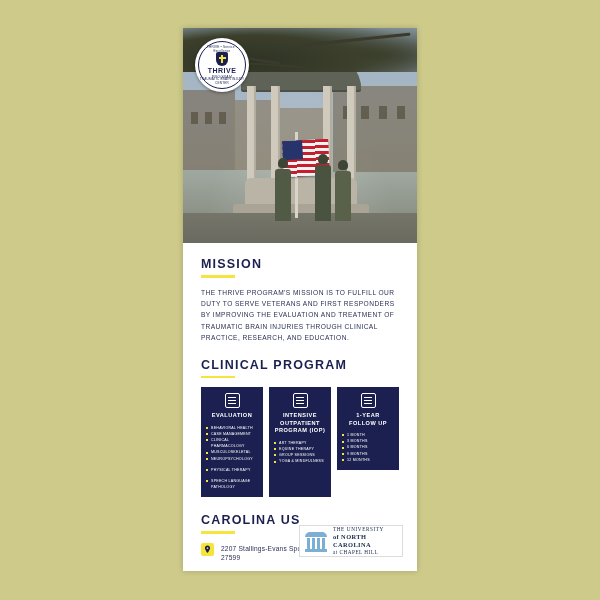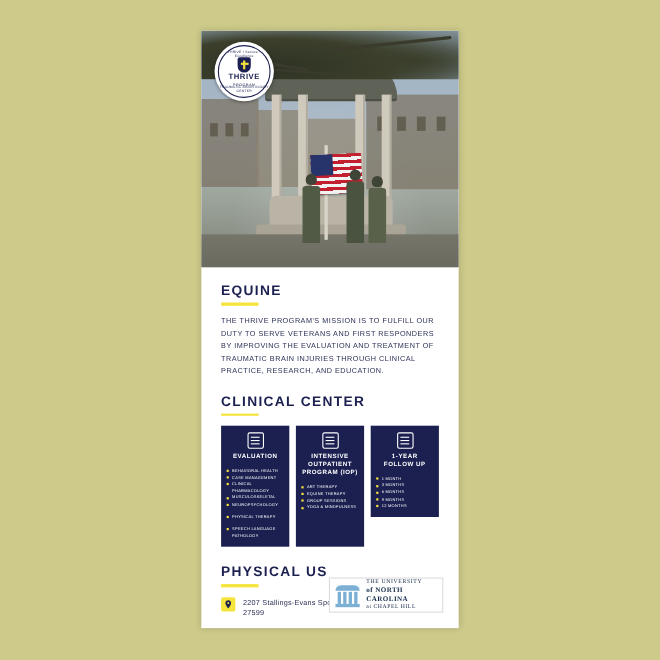--- a/index.html
+++ b/index.html
@@ -456,25 +456,25 @@
         <div class="logo-word">THRIVE</div>
         <div class="logo-sub">PROGRAM</div>
         <div class="logo-arc-bot">TRAUMATIC BRAIN INJURY CENTER</div>
       </div>
     </div>
 
   </div>
 
   <div class="content">
 
-    <h2 class="sec">EQUINE</h2>
+    <h2 class="sec">MISSION</h2>
     <div class="rule"></div>
     <p class="mission-text">THE THRIVE PROGRAM'S MISSION IS TO FULFILL OUR DUTY TO SERVE VETERANS AND FIRST RESPONDERS BY IMPROVING THE EVALUATION AND TREATMENT OF TRAUMATIC BRAIN INJURIES THROUGH CLINICAL PRACTICE, RESEARCH, AND EDUCATION.</p>
 
-    <h2 class="sec">CLINICAL CENTER</h2>
+    <h2 class="sec">CLINICAL PROGRAM</h2>
     <div class="rule"></div>
 
     <div class="cards">
 
       <div class="card tall">
         <div class="card-icon"></div>
         <div class="card-title">EVALUATION</div>
         <ul>
           <li>BEHAVIORAL HEALTH</li>
           <li>CASE MANAGEMENT</li>
@@ -504,21 +504,21 @@
           <li>1 MONTH</li>
           <li>3 MONTHS</li>
           <li>6 MONTHS</li>
           <li>9 MONTHS</li>
           <li>12 MONTHS</li>
         </ul>
       </div>
 
     </div>
 
-    <h2 class="sec">PHYSICAL US</h2>
+    <h2 class="sec">CAROLINA US</h2>
     <div class="rule"></div>
 
     <div class="contact-list">
       <div class="contact-row">
         <div class="cicon">
           <svg width="9" height="9" viewBox="0 0 9 9">
               <path d="M4.5 0.6c-1.5 0-2.6 1.1-2.6 2.5 0 1.8 2.6 5 2.6 5s2.6-3.2 2.6-5c0-1.4-1.1-2.5-2.6-2.5z" fill="#1b2050"></path>
               <circle cx="4.5" cy="3.1" r="0.9" fill="#f5e43c"></circle>
             </svg>
         </div>

